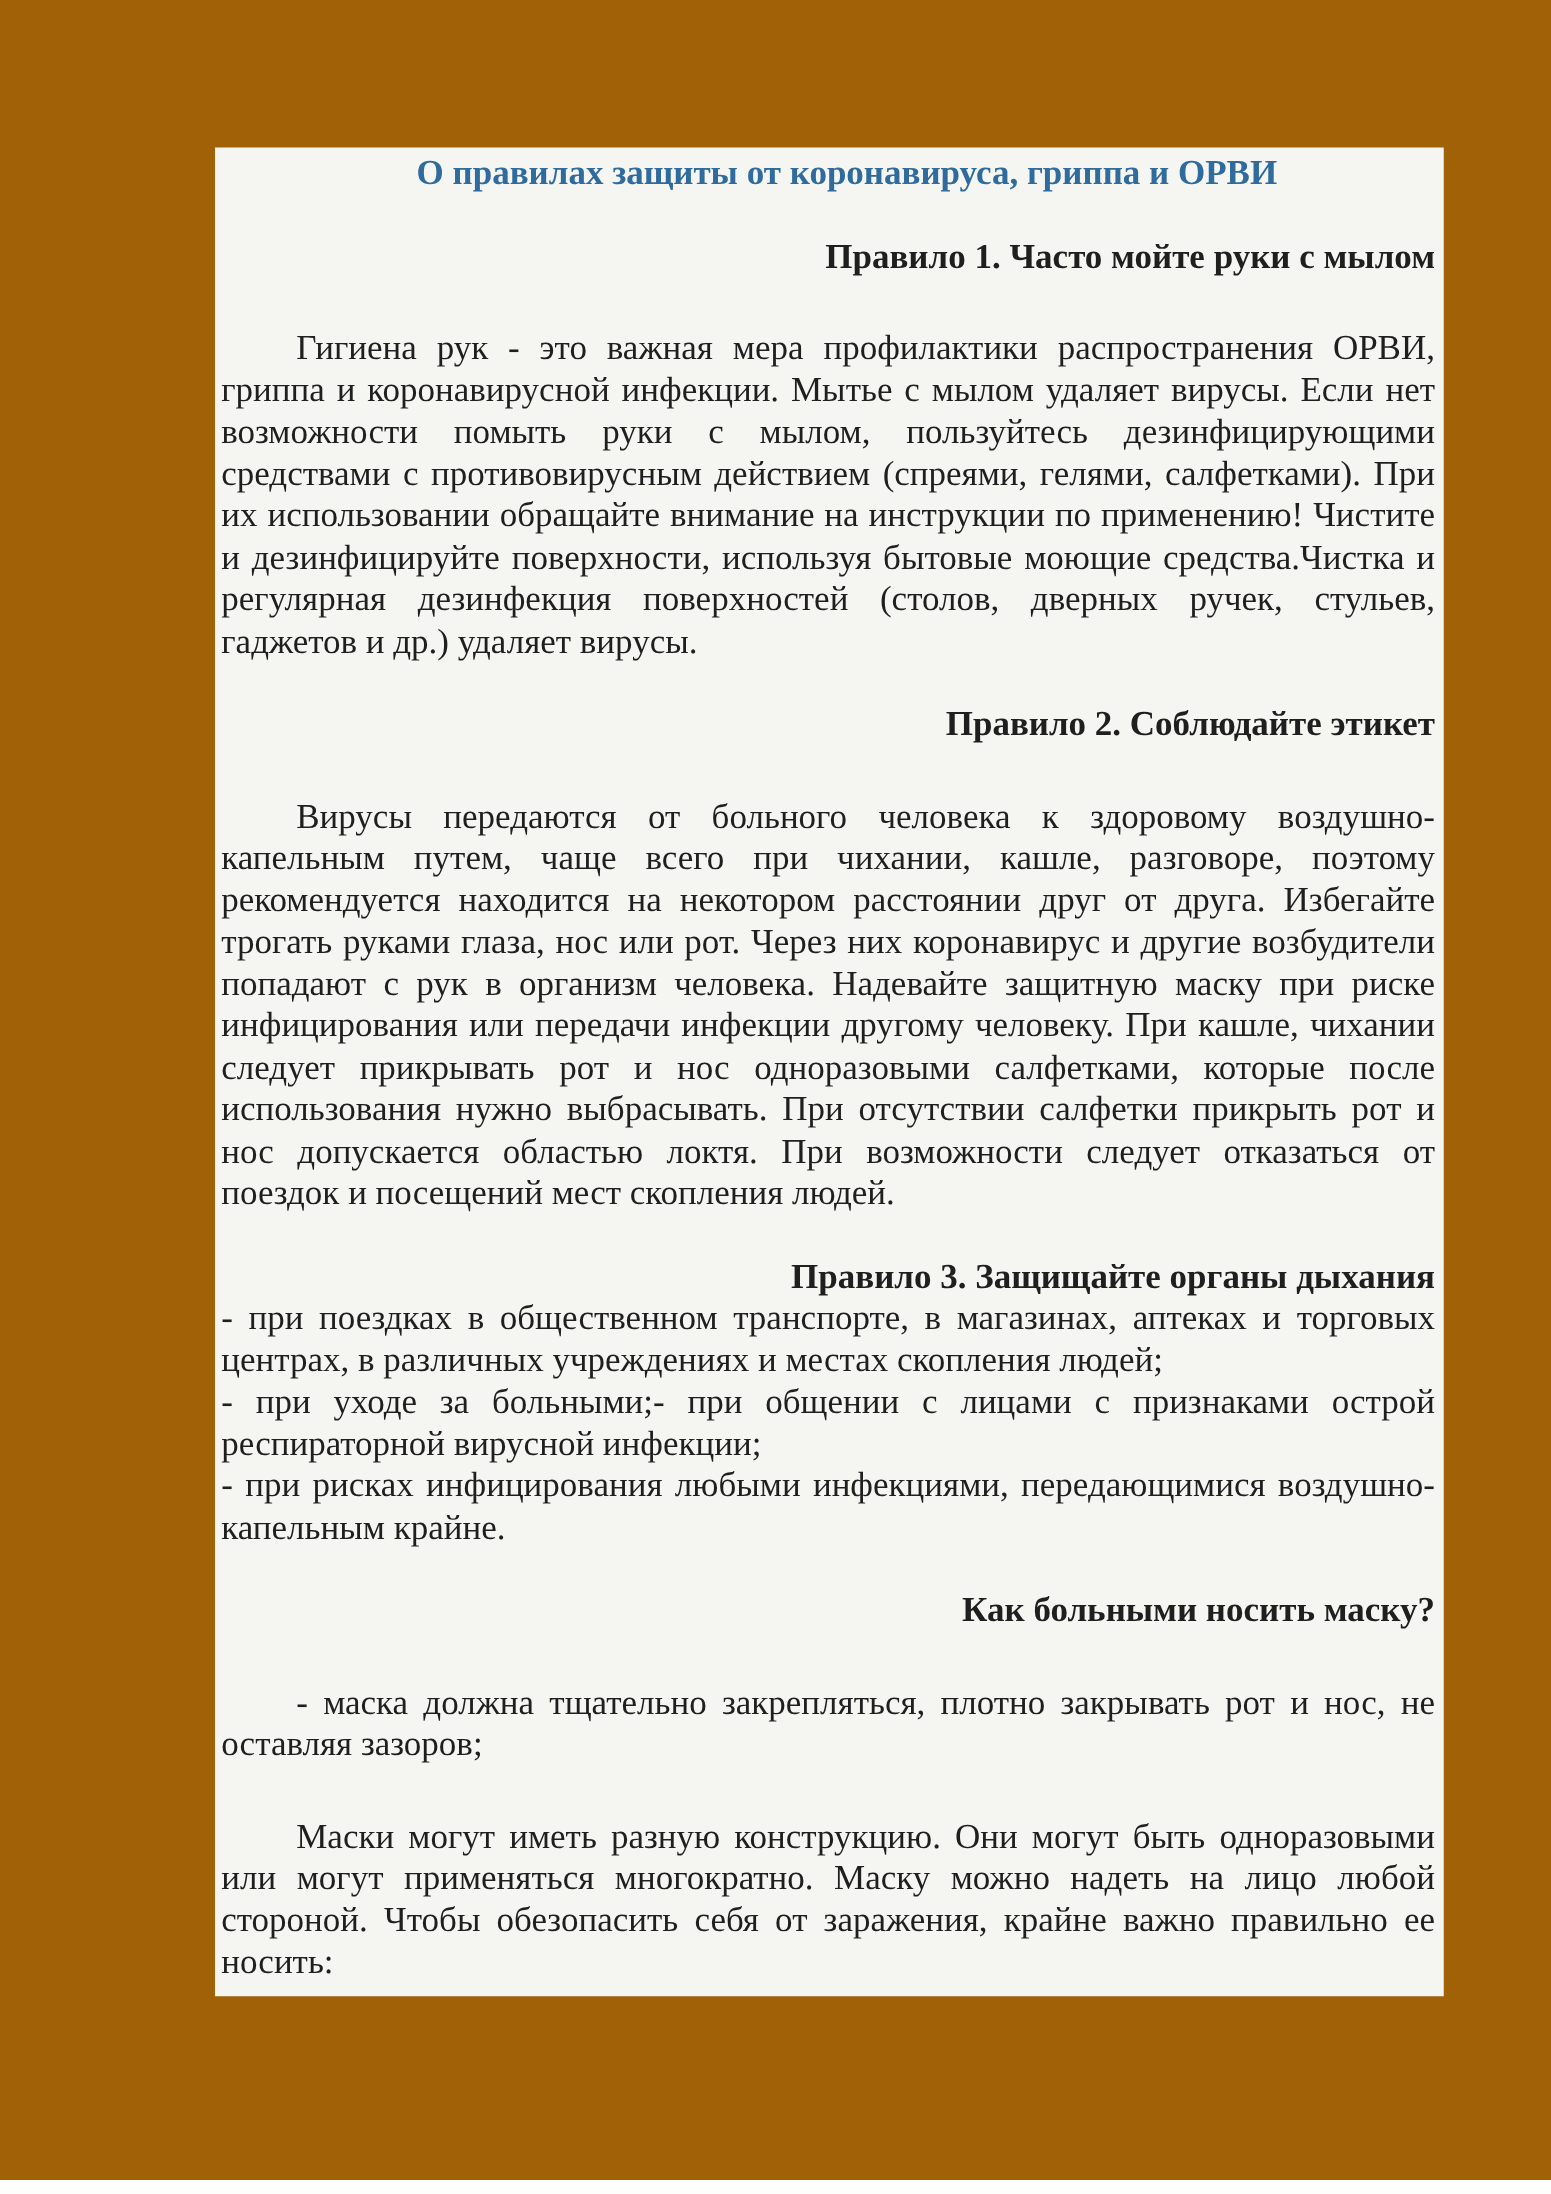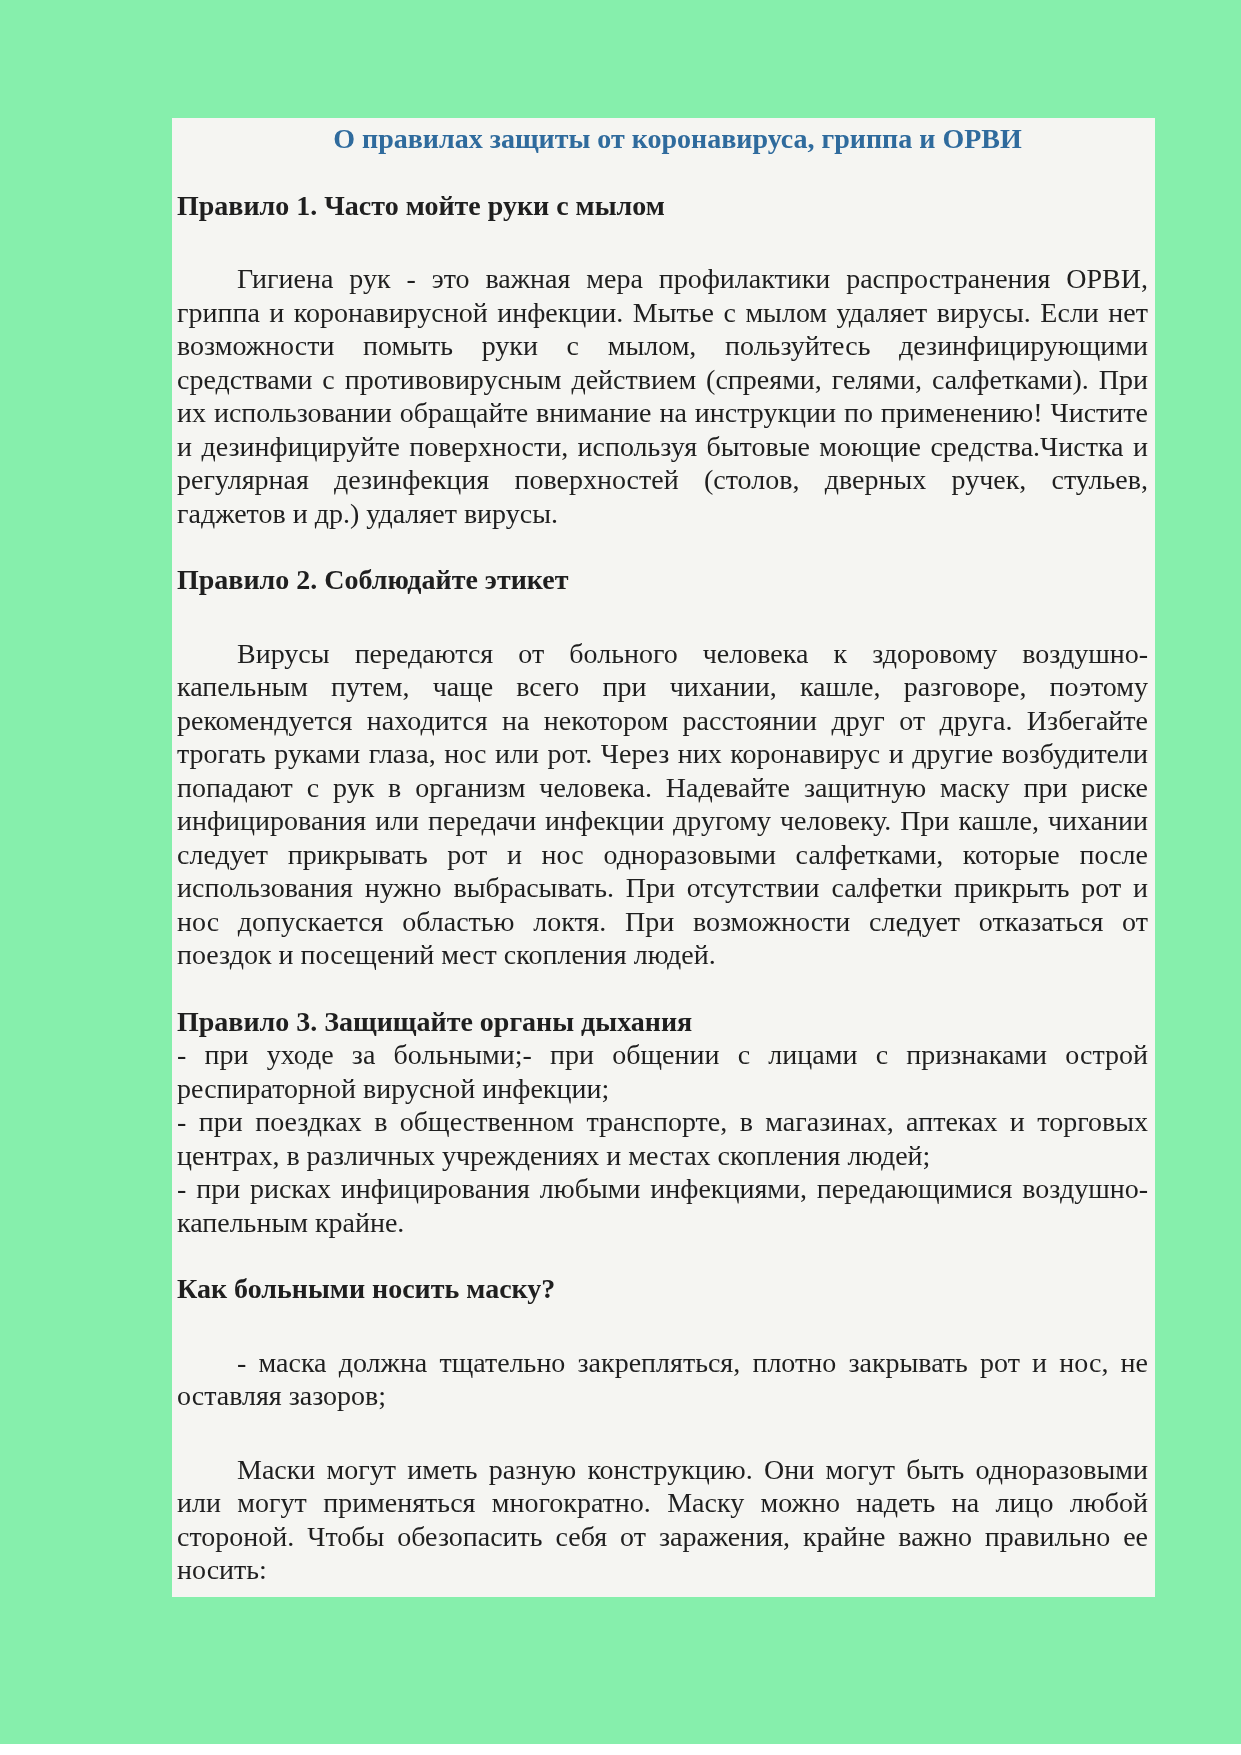--- a/index.html
+++ b/index.html
@@ -4,21 +4,21 @@
 <style>
   html, body {
     margin: 0;
     padding: 0;
     background: #ffffff;
   }
   .page {
     position: relative;
     width: 1241px;
     height: 1744px;
-    background: #86efac;
+    background: #a16207;
     overflow: hidden;
     font-family: "Liberation Serif", "DejaVu Serif", serif;
   }
   .content {
     position: absolute;
     left: 172px;
     top: 118px;
     width: 983px;
     box-sizing: border-box;
     padding: 4px 7px 10px 5px;
@@ -34,21 +34,21 @@
     color: #2f6b9d;
     margin: 0;
     padding-left: 30px; 
   }
   .section {
     margin-top: 33px;
   }
   .sec-heading {
     font-weight: bold;
     margin: 0;
-    text-align: left;
+    text-align: right;
   }
   .para {
     margin: 0;
   }
   .para.indent {
     text-indent: 60px;
     margin-top: 40px;
   }
 </style>
 </head>
@@ -64,22 +64,22 @@
       <p class="para indent">Гигиена рук - это важная мера профилактики распространения ОРВИ, гриппа и коронавирусной инфекции. Мытье с мылом удаляет вирусы. Если нет возможности помыть руки с мылом, пользуйтесь дезинфицирующими средствами с противовирусным действием (спреями, гелями, салфетками). При их использовании обращайте внимание на инструкции по применению! Чистите и дезинфицируйте поверхности, используя бытовые моющие средства.Чистка и регулярная дезинфекция поверхностей (столов, дверных ручек, стульев, гаджетов и др.) удаляет вирусы.</p>
     </div>
 
     <div class="section">
       <p class="sec-heading">Правило 2. Соблюдайте этикет</p>
       <p class="para indent">Вирусы передаются от больного человека к здоровому воздушно-капельным путем, чаще всего при чихании, кашле, разговоре, поэтому рекомендуется находится на некотором расстоянии друг от друга. Избегайте трогать руками глаза, нос или рот. Через них коронавирус и другие возбудители попадают с рук в организм человека. Надевайте защитную маску при риске инфицирования или передачи инфекции другому человеку. При кашле, чихании следует прикрывать рот и нос одноразовыми салфетками, которые после использования нужно выбрасывать. При отсутствии салфетки прикрыть рот и нос допускается областью локтя. При возможности следует отказаться от поездок и посещений мест скопления людей.</p>
     </div>
 
     <div class="section">
       <p class="sec-heading">Правило 3. Защищайте органы дыхания</p>
+      <p class="para">- при поездках в общественном транспорте, в магазинах, аптеках и торговых центрах, в различных учреждениях и местах скопления людей;</p>
       <p class="para">- при уходе за больными;- при общении с лицами с признаками острой респираторной вирусной инфекции;</p>
-      <p class="para">- при поездках в общественном транспорте, в магазинах, аптеках и торговых центрах, в различных учреждениях и местах скопления людей;</p>
       <p class="para">- при рисках инфицирования любыми инфекциями, передающимися воздушно-капельным крайне.</p>
     </div>
 
     <div class="section">
       <p class="sec-heading">Как больными носить маску?</p>
       <p class="para indent">- маска должна тщательно закрепляться, плотно закрывать рот и нос, не оставляя зазоров;</p>
       <p class="para indent">Маски могут иметь разную конструкцию. Они могут быть одноразовыми или могут применяться многократно. Маску можно надеть на лицо любой стороной. Чтобы обезопасить себя от заражения, крайне важно правильно ее носить:</p>
     </div>
 
   </div>

